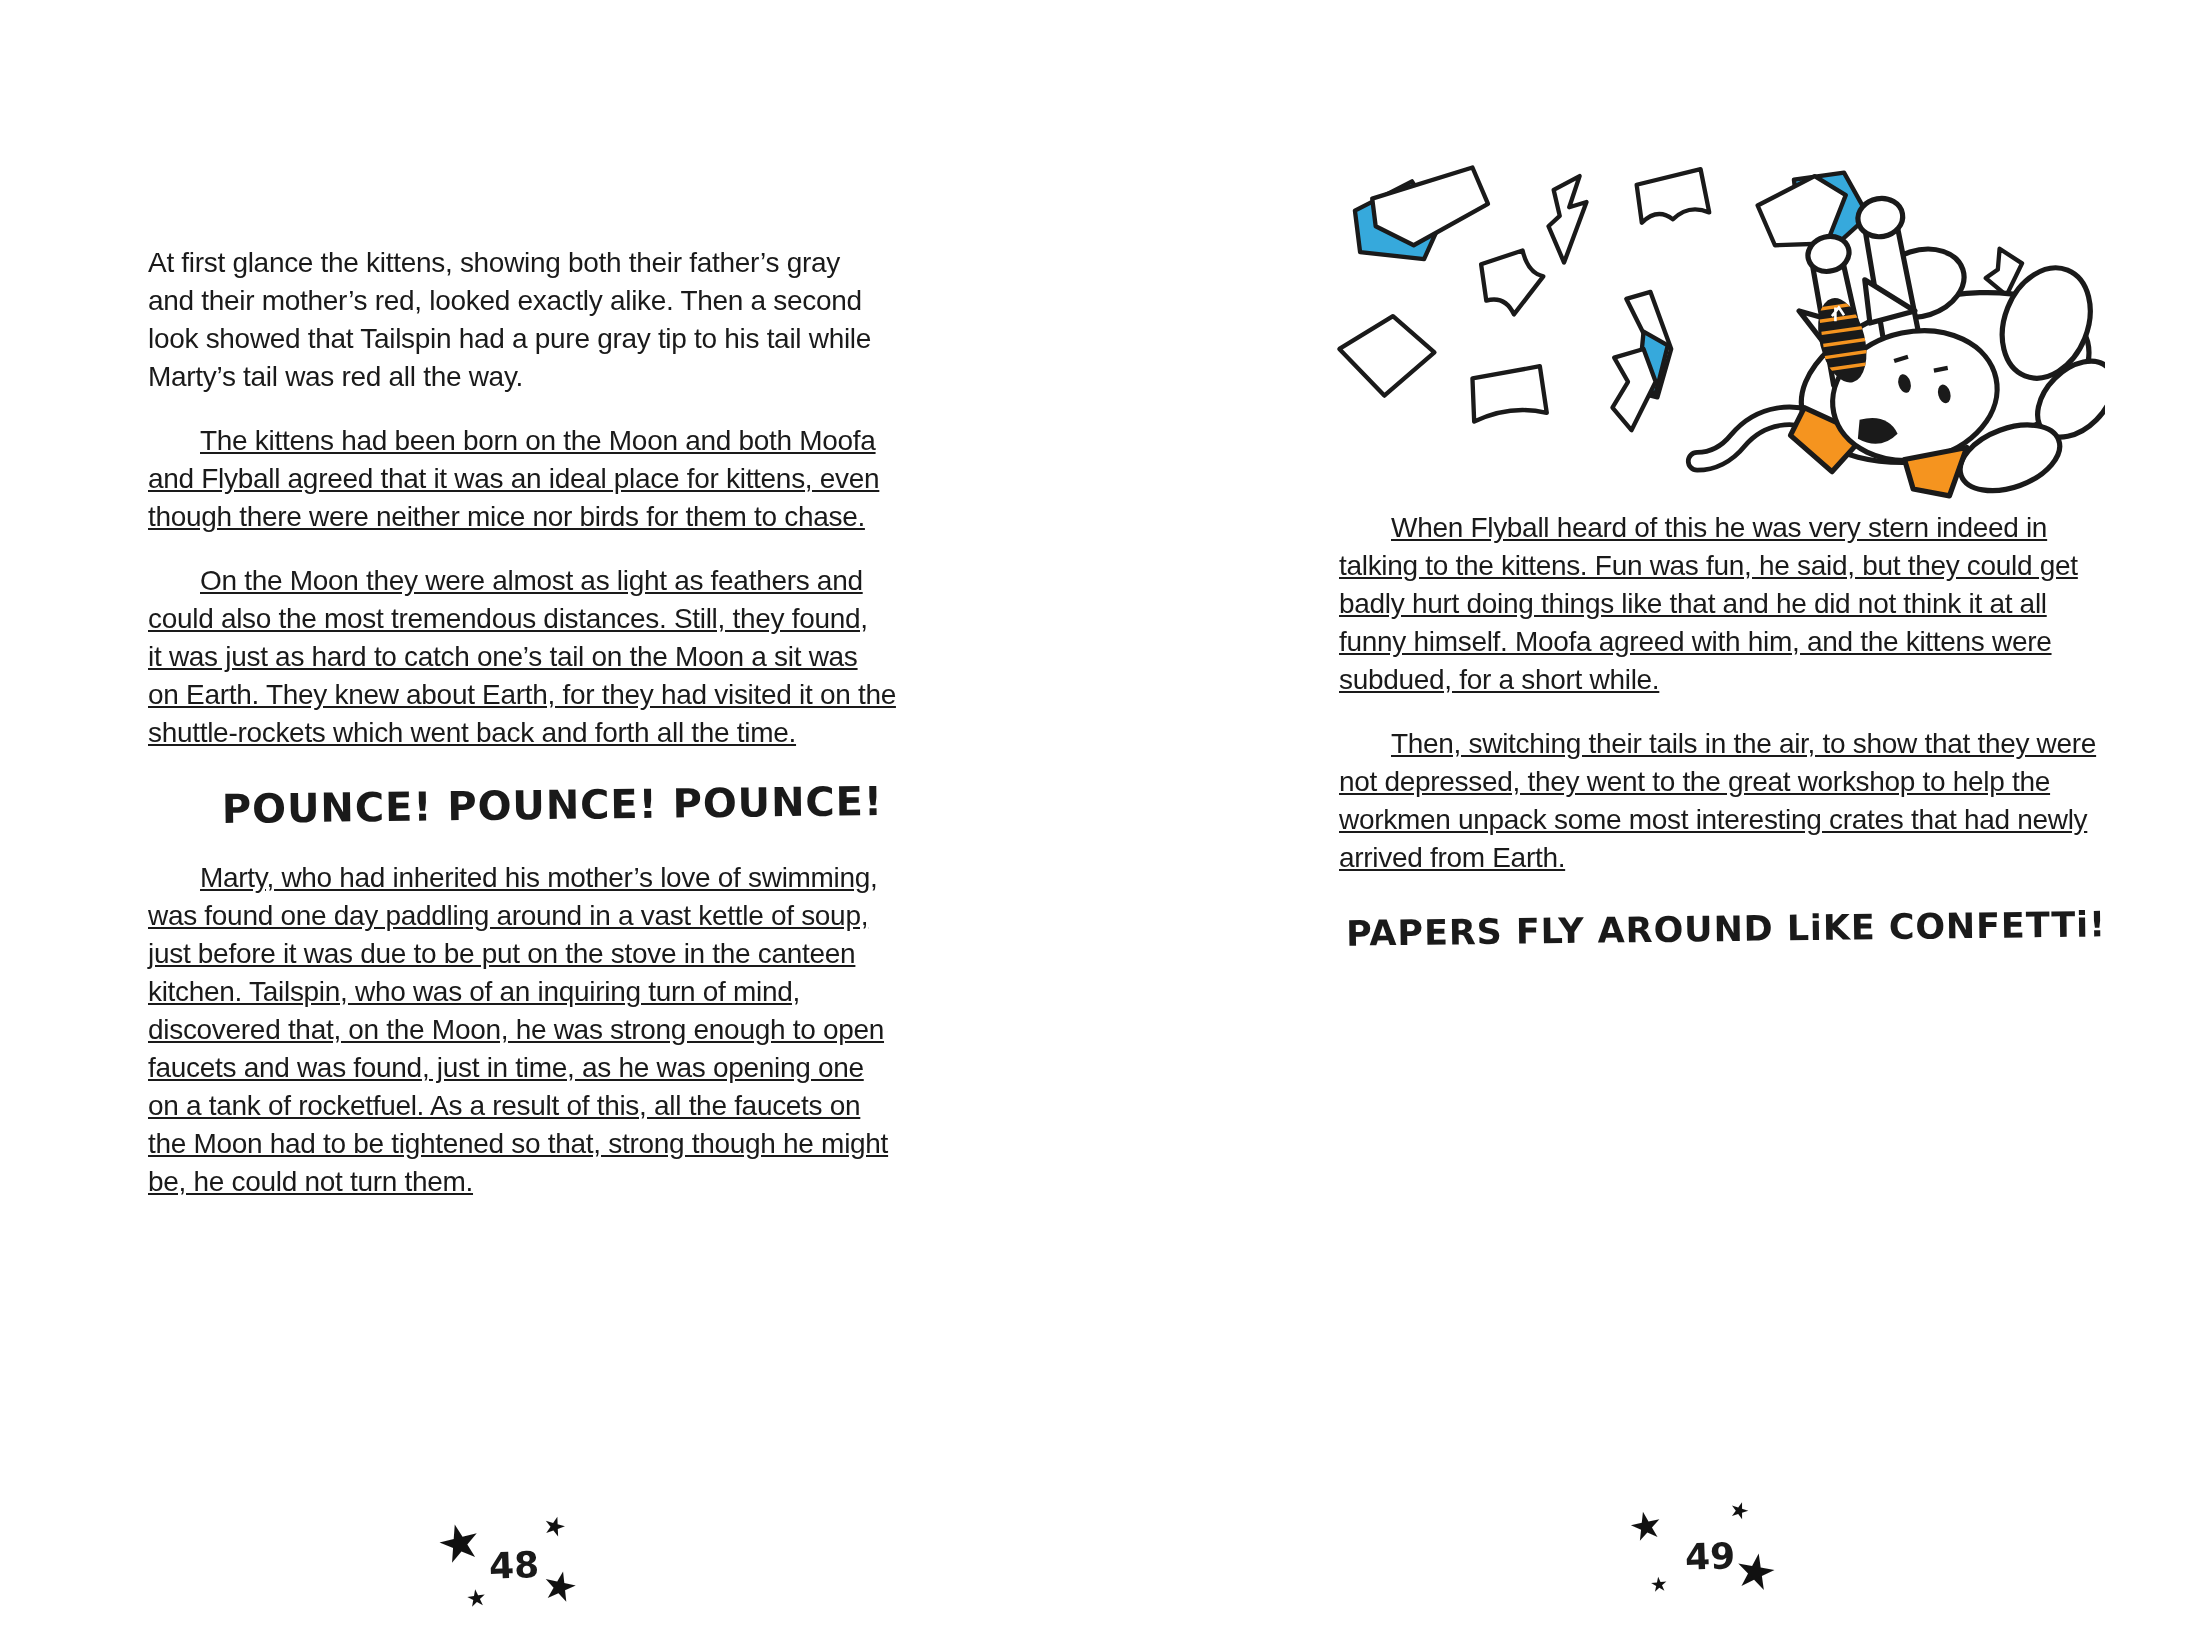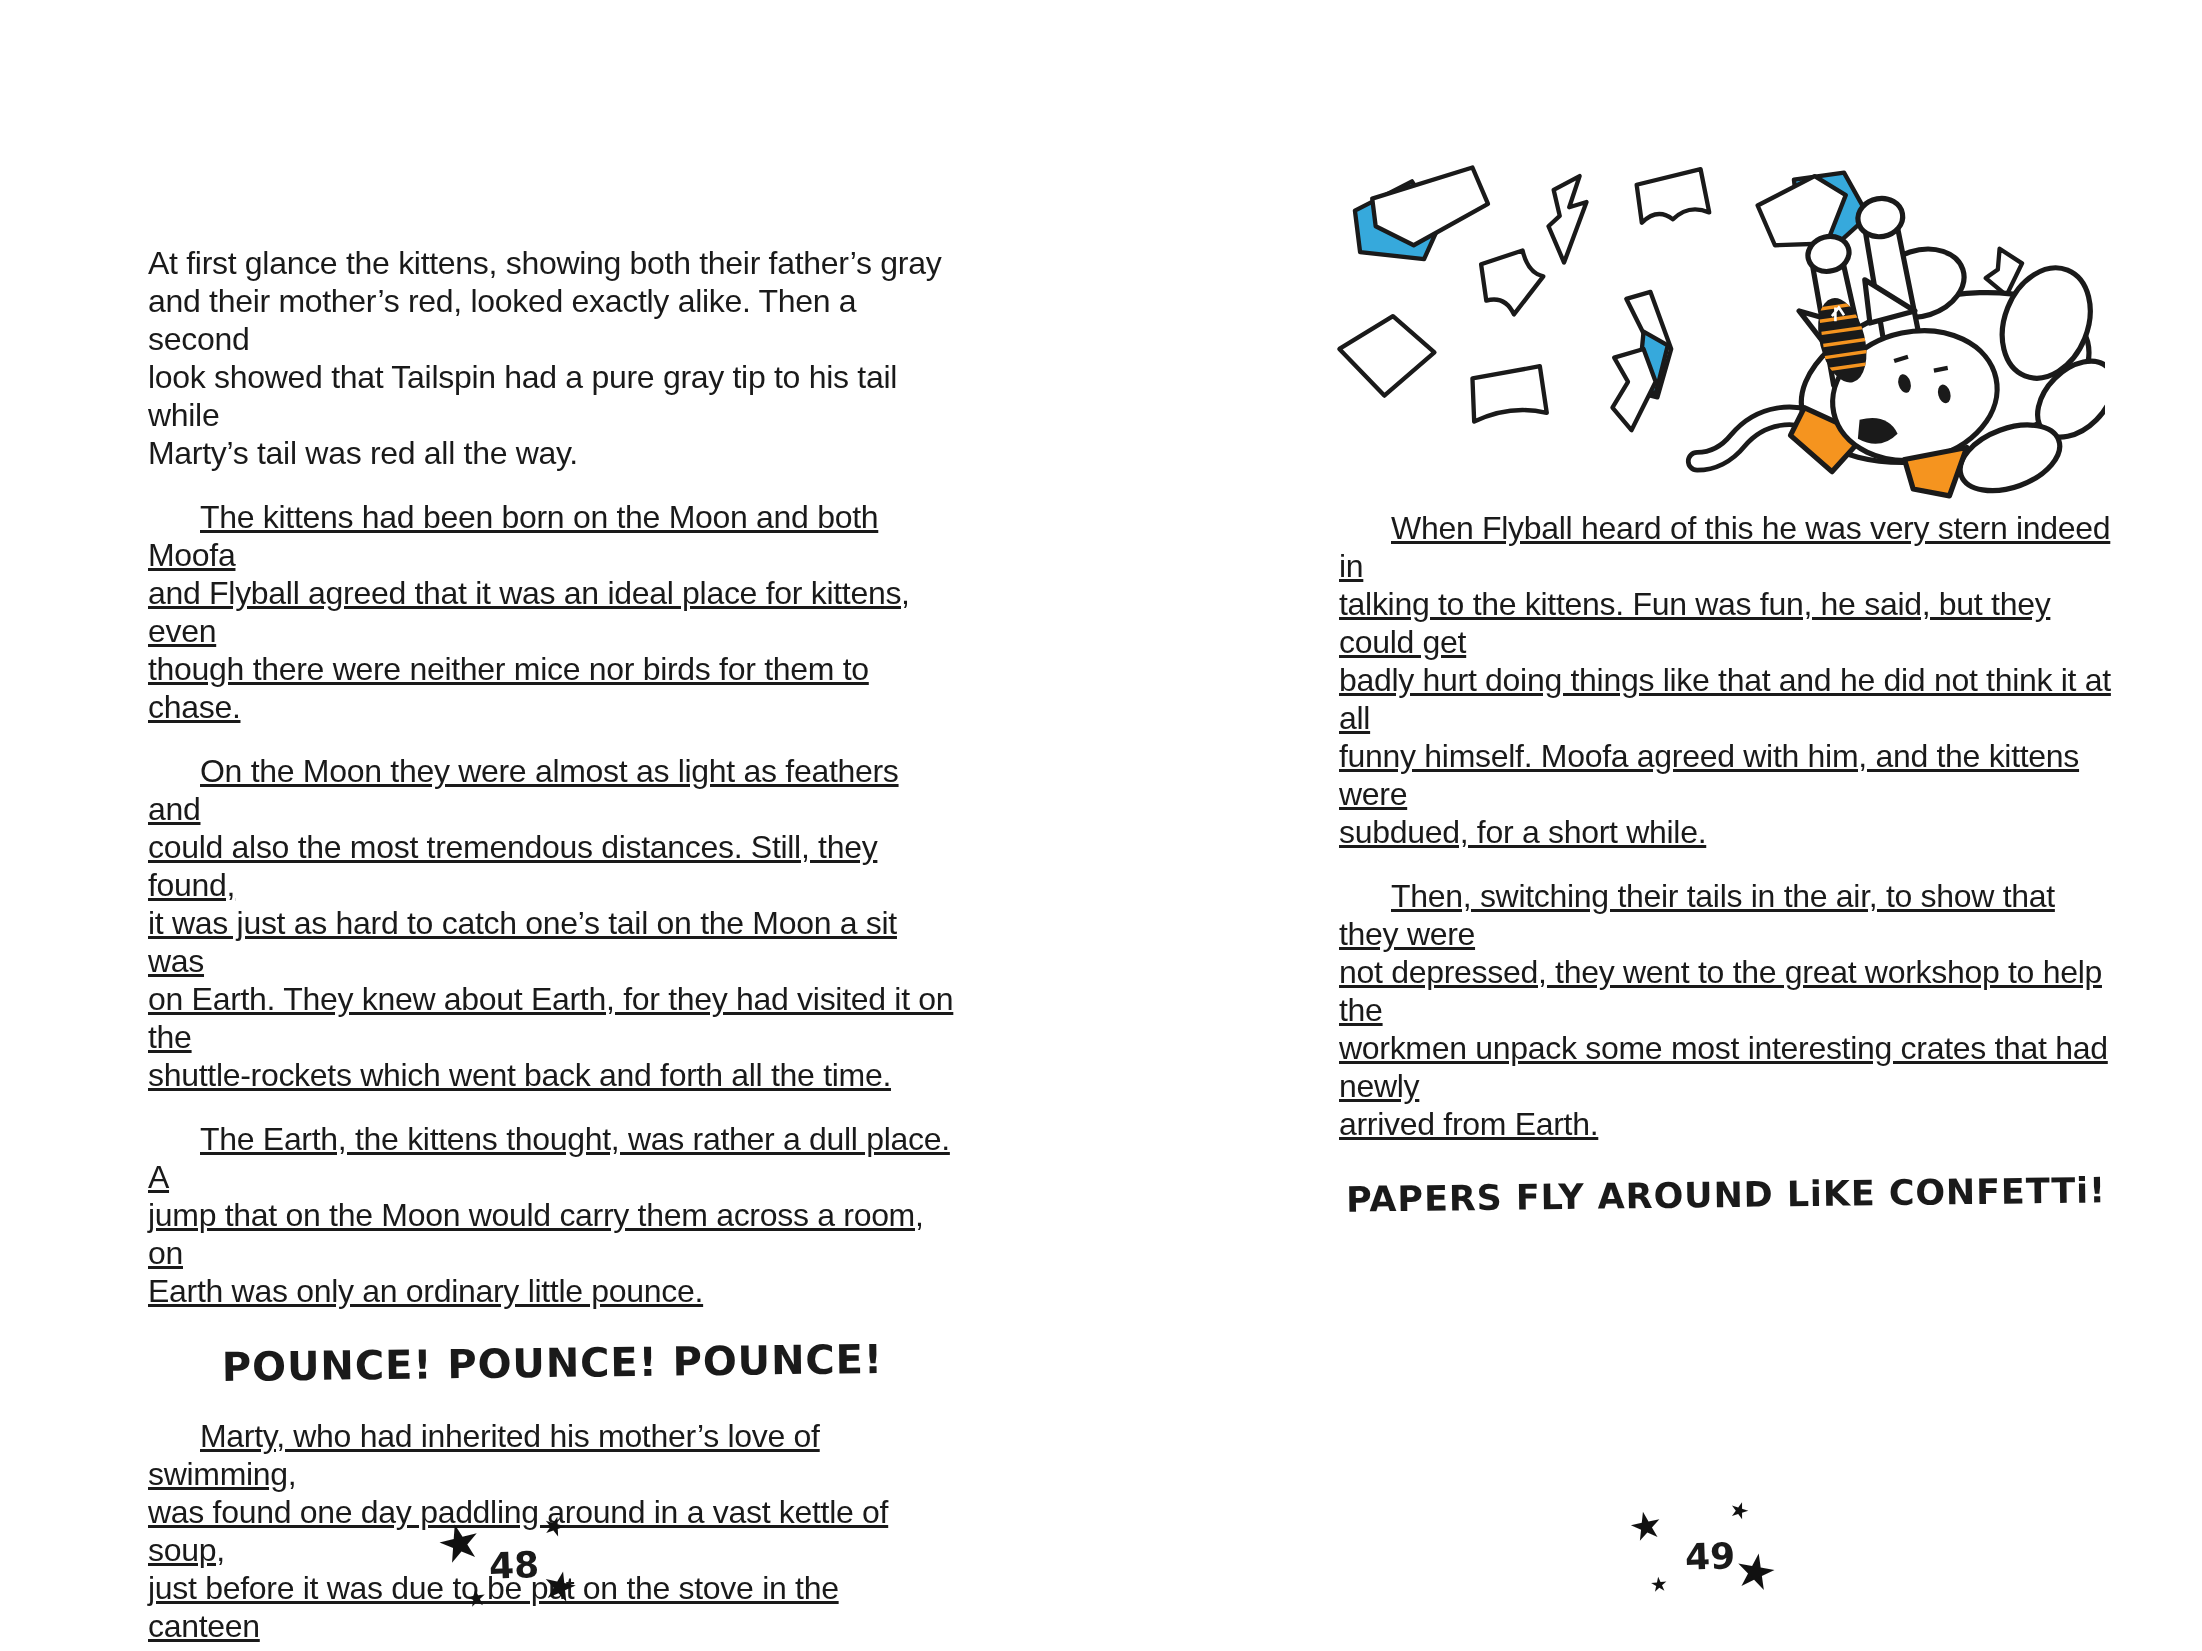--- a/index.html
+++ b/index.html
@@ -9,21 +9,21 @@
     overflow: hidden;
     font-family: "Liberation Sans", sans-serif;
     color: #1a1a1a;
   }
   .spread { position: relative; width: 2203px; height: 1652px; }
 
   
   .text-col { position: absolute; }
   .text-col p {
     margin: 0 0 26px 0;
-    font-size: 32px;
+    font-size: 28px;
     line-height: 38px;
     letter-spacing: -0.3px;
     white-space: pre-line;   
     color: #1a1a1a;
   }
   .text-col p.indent { text-indent: 52px; text-decoration: underline; }
 
   .col-left  { left: 148px;  top: 244px; width: 809px; }
   .col-right { left: 1339px; top: 509px; width: 774px; }
 
@@ -75,23 +75,20 @@
 look showed that Tailspin had a pure gray tip to his tail while
 Marty’s tail was red all the way.</p>
     <p class="indent">The kittens had been born on the Moon and both Moofa
 and Flyball agreed that it was an ideal place for kittens, even
 though there were neither mice nor birds for them to chase.</p>
     <p class="indent">On the Moon they were almost as light as feathers and
 could also the most tremendous distances. Still, they found,
 it was just as hard to catch one’s tail on the Moon a sit was
 on Earth. They knew about Earth, for they had visited it on the
 shuttle-rockets which went back and forth all the time.</p>
-    <p class="indent">The Earth, the kittens thought, was rather a dull place. A
-jump that on the Moon would carry them across a room, on
-Earth was only an ordinary little pounce.</p>
     <div class="hand-heading heading-left">POUNCE! POUNCE! POUNCE!</div>
     <p class="indent">Marty, who had inherited his mother’s love of swimming,
 was found one day paddling around in a vast kettle of soup,
 just before it was due to be put on the stove in the canteen
 kitchen. Tailspin, who was of an inquiring turn of mind,
 discovered that, on the Moon, he was strong enough to open
 faucets and was found, just in time, as he was opening one
 on a tank of rocketfuel. As a result of this, all the faucets on
 the Moon had to be tightened so that, strong though he might
 be, he could not turn them.</p>

